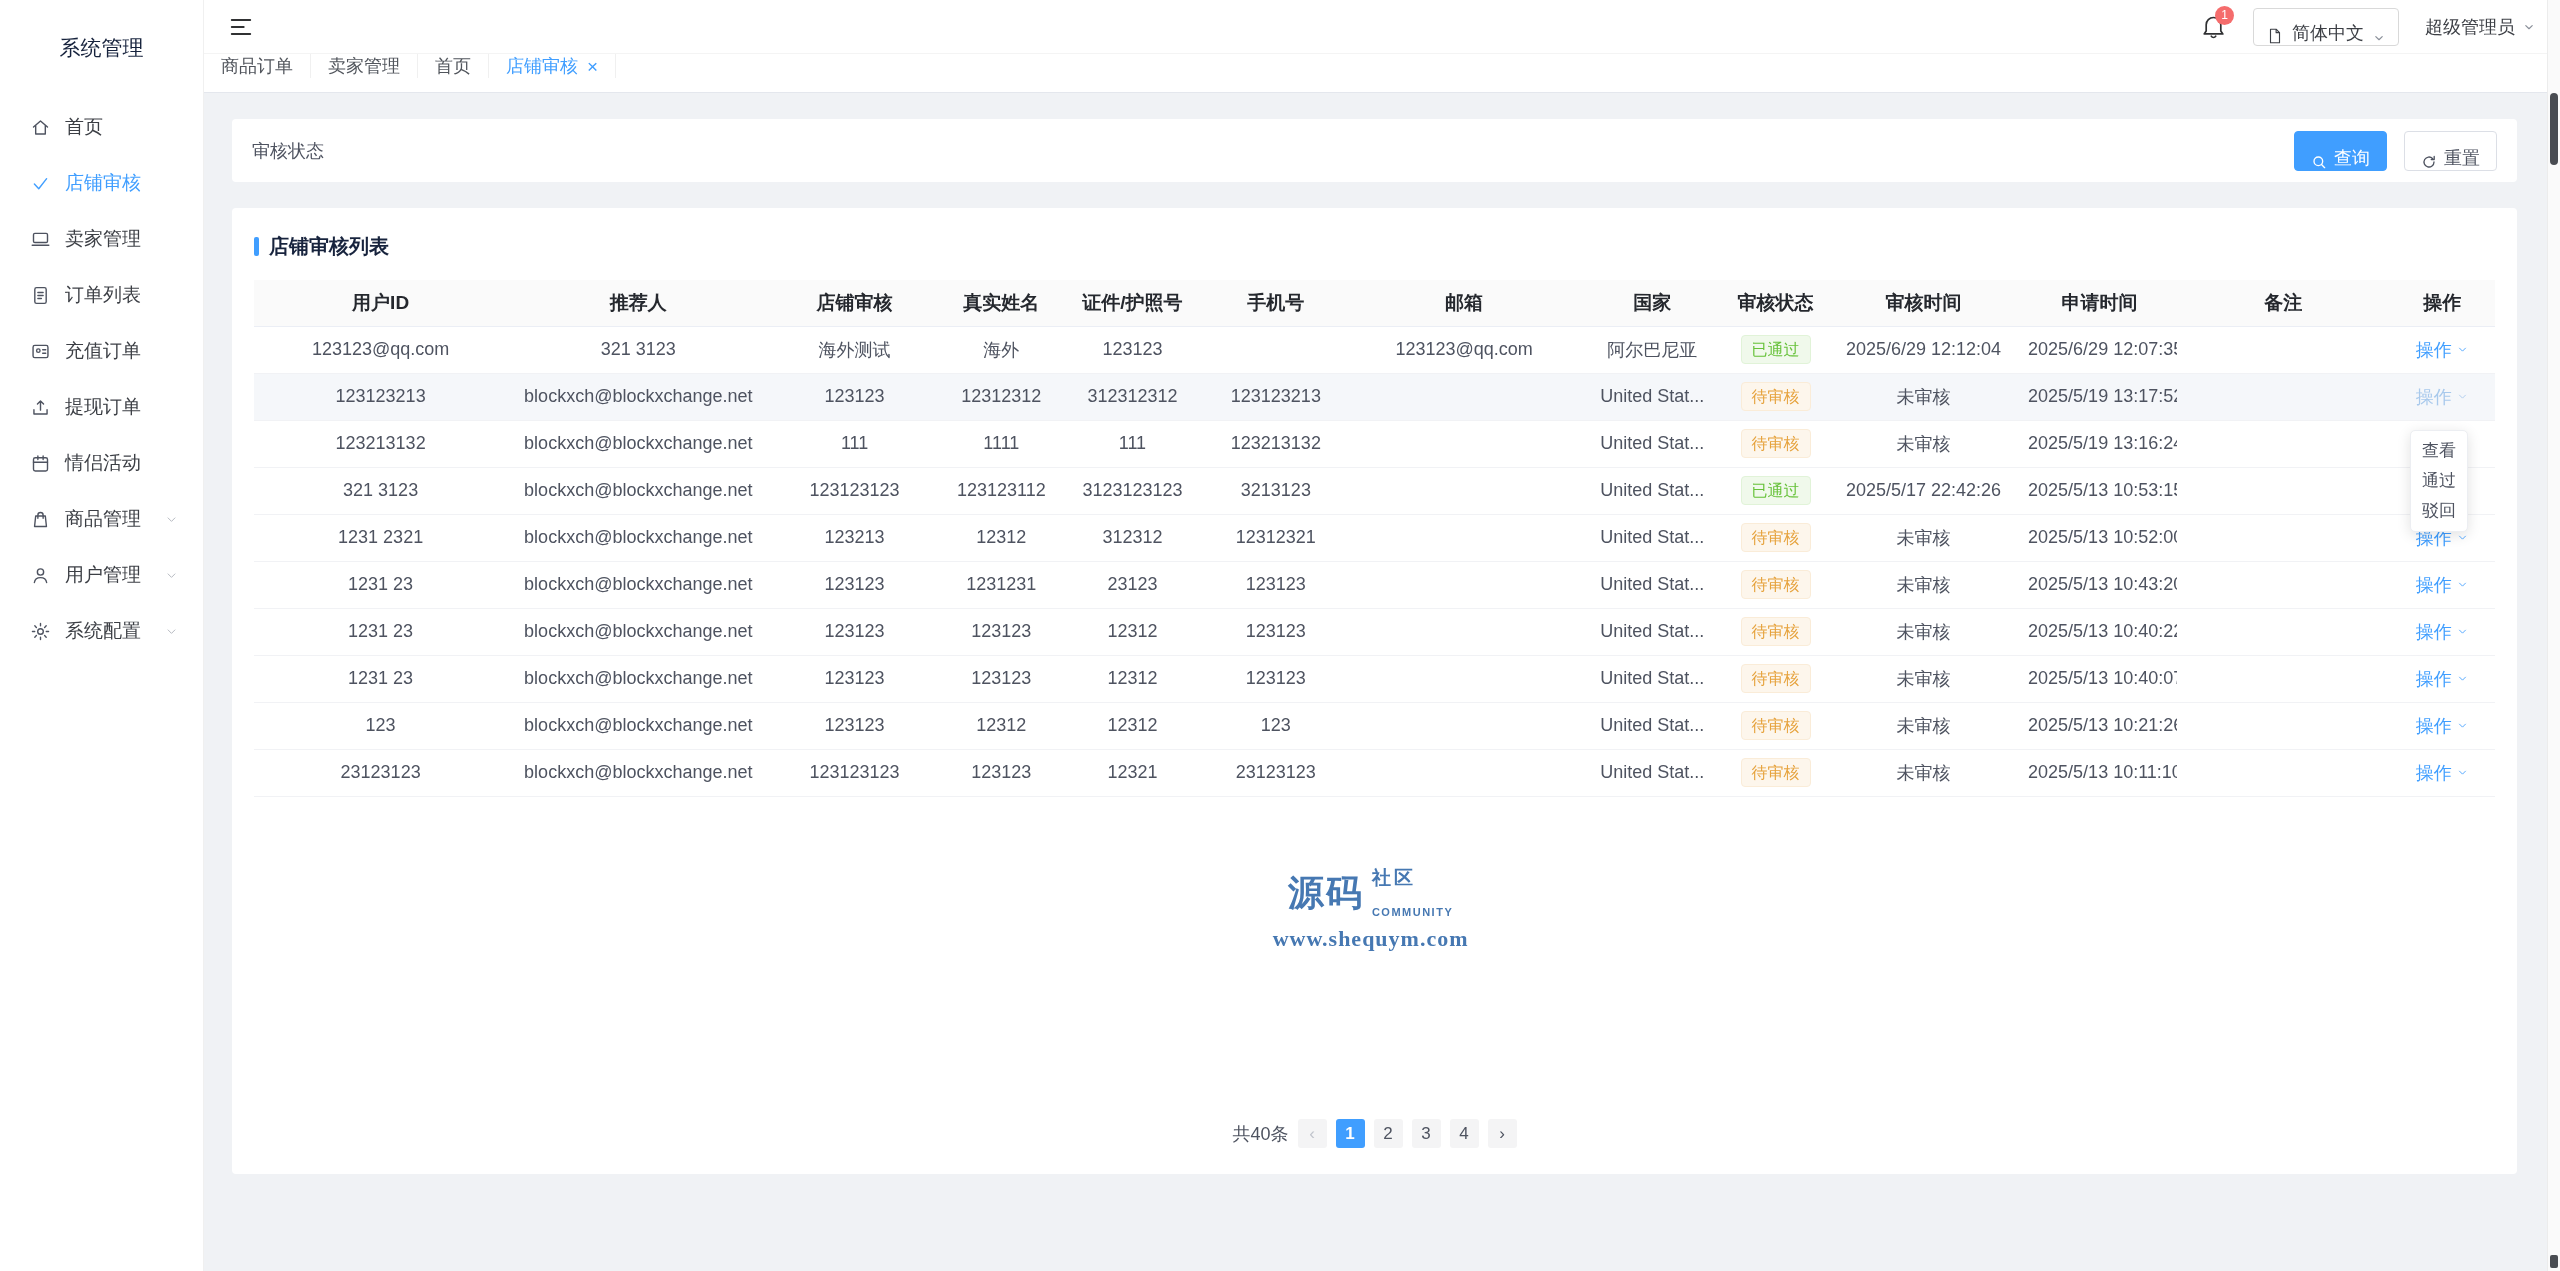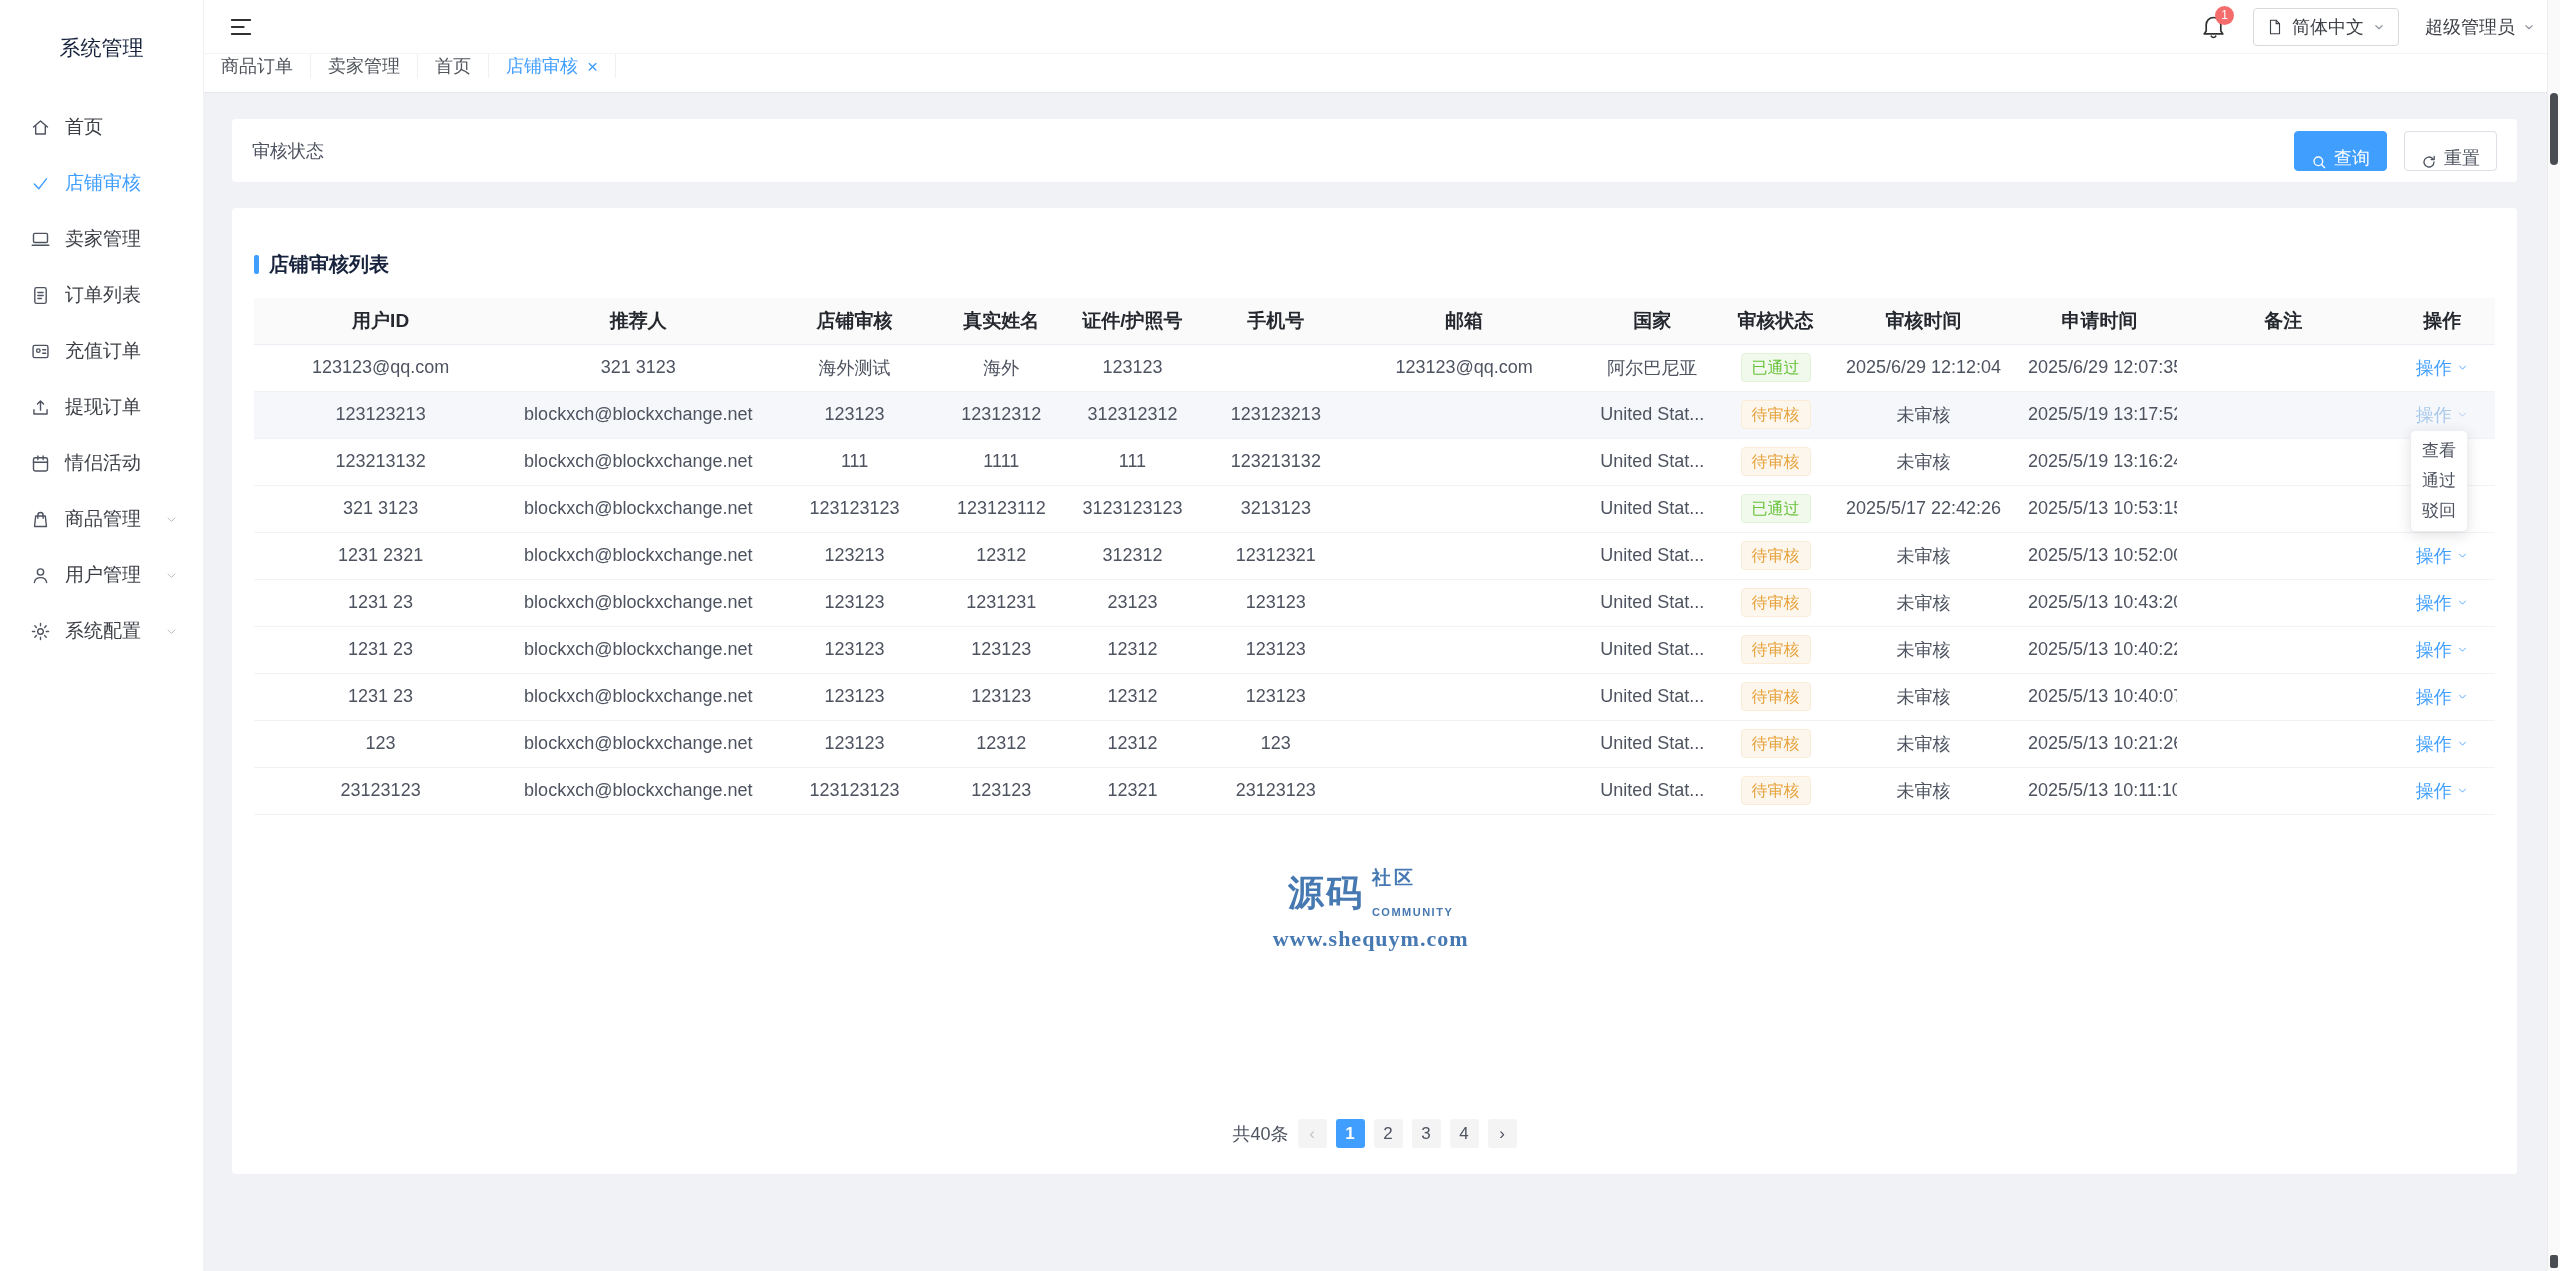--- a/index.html
+++ b/index.html
@@ -15,21 +15,21 @@
 .menu-item .mi-icon{width:21px;height:21px;color:#4e5360;margin-right:14px;flex-shrink:0}
 .menu-item.active,.menu-item.active .mi-icon{color:#409eff}
 .mi-arrow{width:15px;height:15px;margin-left:auto;margin-right:24px;color:#b7bbc2}
 
 .main-col{flex:1;display:flex;flex-direction:column;min-width:0}
 .topbar{height:54px;background:#fff;display:flex;align-items:center;padding:0 24px;border-bottom:1px solid #f4f4f4}
 .hamburger{width:26px;height:26px;color:#303133;cursor:pointer}
 .topbar-right{margin-left:auto;display:flex;align-items:center;gap:26px}
 .bell-wrap{position:relative;width:27px;height:27px;color:#303133;cursor:pointer}
 .nbadge{position:absolute;top:-7px;left:15px;min-width:19px;height:19px;line-height:19px;border-radius:10px;background:#f56c6c;color:#fff;font-size:12px;text-align:center;padding:0 5px}
-.lang-select{display:flex;align-items:center;gap:8px;border:1px solid #d9d9d9;border-radius:4px;height:38px;padding:0 12px;font-size:18px;color:#3c3f45;cursor:pointer}
+.lang-select{display:flex;align-items:flex-end;gap:8px;border:1px solid #d9d9d9;border-radius:4px;height:38px;padding:0 12px;font-size:18px;color:#3c3f45;cursor:pointer}
 .lang-select .doc{width:18px;height:18px}
 .sel-arrow{width:14px;height:14px;color:#8a8f99}
 .user-select{display:flex;align-items:center;gap:7px;font-size:18px;color:#3c3f45;cursor:pointer}
 
 .tabbar{height:39px;background:#fff;display:flex;align-items:flex-start;border-bottom:1px solid #e4e7ed}
 .tab{display:flex;align-items:center;padding:0 17px;font-size:18px;color:#51555c;border-right:1px solid #f0f0f0;cursor:pointer}
 .tab.active{color:#409eff}
 .tab-close{margin-left:9px;font-size:19px;line-height:1}
 
 .content{flex:1;padding:26px 43px 0 28px;overflow:hidden}
@@ -37,21 +37,21 @@
 .filter-label{font-size:18px;color:#4e5360;margin-right:13px}
 .select{width:374px;height:40px;border:1px solid #dcdfe6;border-radius:4px;display:flex;align-items:center;padding:0 13px;background:#fff;cursor:pointer}
 .select-placeholder{font-size:18px;color:#bfc4cc;flex:1}
 .select .sel-arrow{width:15px;height:15px;color:#b7bbc2}
 .filter-actions{margin-left:auto;display:flex;align-items:center;gap:17px}
 .btn{display:flex;align-items:flex-end;gap:7px;height:40px;padding:0 16px;border-radius:4px;font-size:18px;border:1px solid transparent;cursor:pointer;font-family:inherit}
 .btn .bic{width:16px;height:16px}
 .btn-primary{background:#409eff;border-color:#409eff;color:#fff}
 .btn-plain{background:#fff;border-color:#dcdfe6;color:#4e5360}
 
-.table-card{background:#fff;border-radius:4px;height:966px;position:relative;padding:44px 22px 0 22px}
+.table-card{background:#fff;border-radius:4px;height:966px;position:relative;padding:26px 22px 0 22px}
 .card-title-row{display:flex;align-items:center;height:24px}
 .title-bar{width:5px;height:19px;background:#409eff;border-radius:2px;margin-right:10px}
 .title-text{font-size:20px;font-weight:bold;color:#17233d}
 .data-table{width:100%;border-collapse:collapse;margin-top:22px;table-layout:fixed}
 .data-table th{height:46px;background:#fafafa;font-size:19px;font-weight:bold;color:#25282e;text-align:center;border-bottom:1px solid #ebeef5;padding:0 6px;white-space:nowrap;overflow:hidden}
 .data-table td{height:47px;font-size:18px;color:#4e5360;text-align:center;border-bottom:1px solid #f1f2f5;padding:0 6px;white-space:nowrap;overflow:hidden}
 tr.hovered td{background:#f5f7fa}
 .tag{display:inline-block;height:29px;line-height:27px;padding:0 10px;border-radius:4px;font-size:16px;border:1px solid}
 .tag-success{color:#67c23a;background:#f0f9eb;border-color:#e1f3d8}
 .tag-warning{color:#e6a23c;background:#fdf6ec;border-color:#faecd8}

